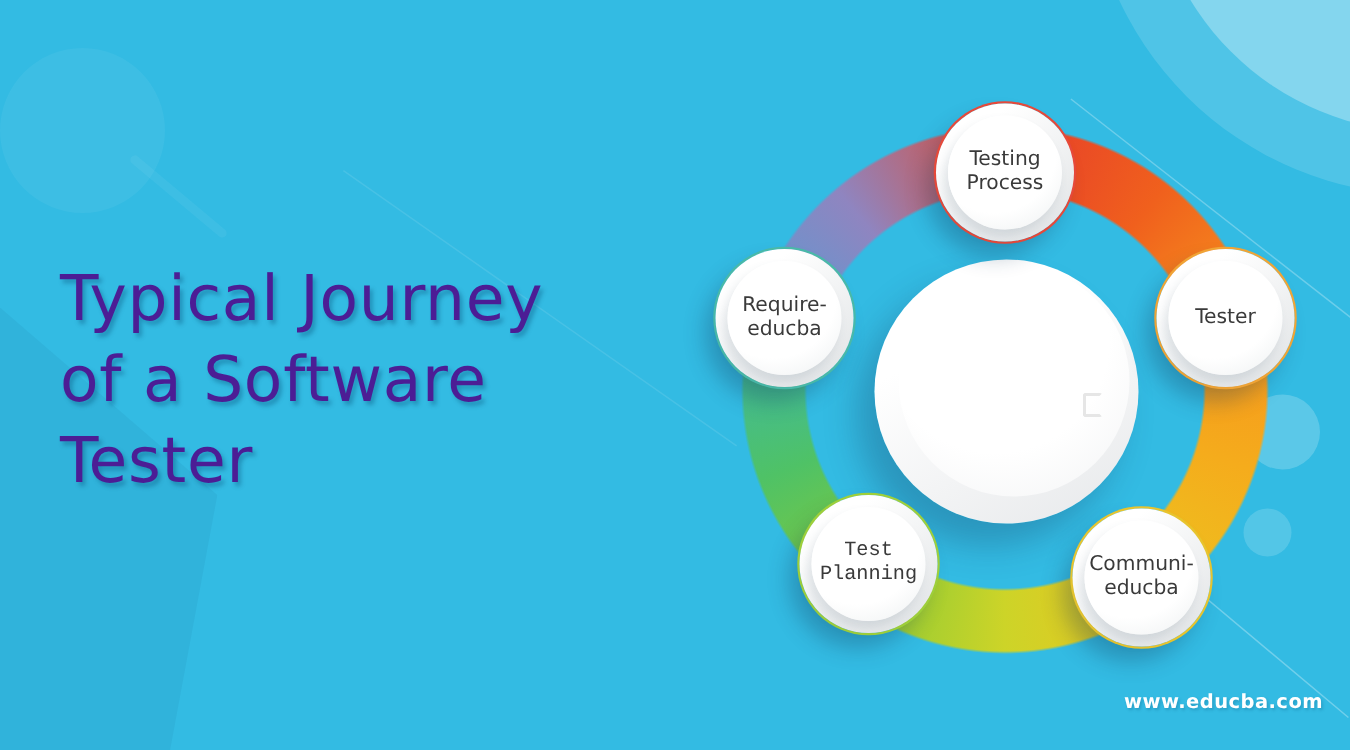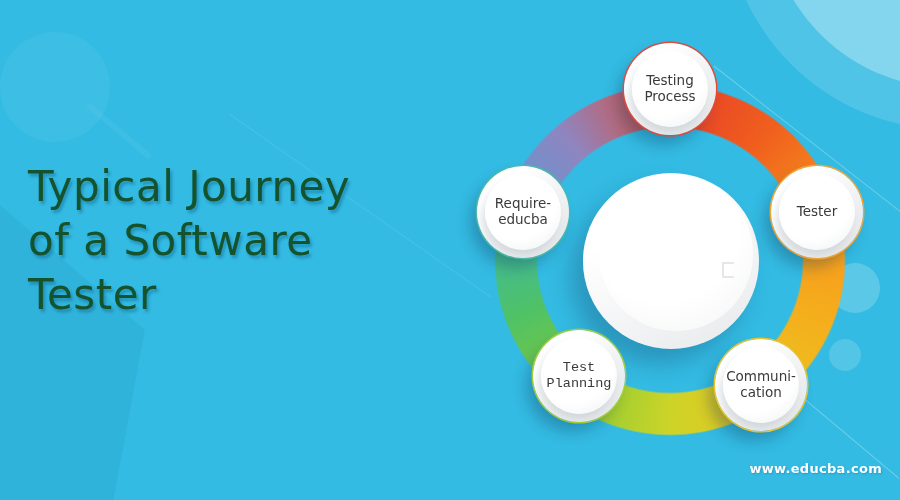--- a/index.html
+++ b/index.html
@@ -17,23 +17,23 @@
   .faint-circle{left:0px;top:32px;width:110px;height:110px;background:rgba(255,255,255,.05);}
   .handle{left:78px;top:128px;width:82px;height:6px;border-radius:3px;background:rgba(255,255,255,.05);transform:rotate(40deg);}
   .shard{left:0;top:0;width:900px;height:500px;border-radius:0;background:rgba(0,45,80,.05);
     clip-path:polygon(0 41%,16.1% 66%,12.6% 100%,0 100%);}
   .diag{position:absolute;height:1px;pointer-events:none;}
   .diag-1{left:680px;top:164px;width:320px;background:rgba(255,255,255,.28);transform:rotate(38deg);}
   .diag-2{left:740px;top:420px;width:180px;background:rgba(255,255,255,.30);transform:rotate(40deg);}
   .diag-3{left:200px;top:205px;width:320px;background:rgba(255,255,255,.10);transform:rotate(35deg);}
   
   .title{
-    position:absolute;left:28px;top:160px;margin:0;
+    position:absolute;left:28px;top:160px;margin:12px;
     font-size:42px;line-height:54px;font-weight:normal;letter-spacing:.5px;
-    color:#14532d;white-space:pre-line;
+    color:#4c1d95;white-space:pre-line;
     text-shadow:2px 3px 3px rgba(0,70,110,.35);
   }
   
   .watermark{
     position:absolute;right:18px;top:461px;
     font-size:13px;font-weight:bold;color:#ffffff;letter-spacing:.3px;
     text-shadow:1px 1px 2px rgba(0,70,110,.25);
   }
   
   .ring{
@@ -91,37 +91,37 @@
 
   <div>
     <div class="ring" style="background: conic-gradient(rgb(230, 60, 43) 0deg, rgb(240, 96, 29) 38deg, rgb(246, 147, 29) 72deg, rgb(245, 172, 28) 108deg, rgb(236, 195, 31) 144deg, rgb(205, 212, 40) 180deg, rgb(134, 202, 55) 216deg, rgb(79, 194, 102) 250deg, rgb(63, 185, 161) 280deg, rgb(103, 149, 206) 295deg, rgb(143, 133, 192) 320deg, rgb(187, 100, 112) 343deg, rgb(230, 60, 43) 360deg);"></div>
 
     <div class="hub">
       <div class="hub-face">
         <div class="hub-glyph"></div>
       </div>
     </div>
 
-    <div class="node" style="left: 624px; top: 43px; text-decoration: underline; --accent: #e6493a;">
+    <div class="node" style="left: 624px; top: 69px; text-decoration: underline; --accent: #e6493a;">
       <div class="node-face">
         <span class="node-label">Testing
 Process</span>
       </div>
     </div>
 
     <div class="node" style="left: 771px; top: 166px; --accent: #f0a435;">
       <div class="node-face">
         <span class="node-label">Tester</span>
       </div>
     </div>
 
     <div class="node" style="left: 715px; top: 339px; --accent: #e7c42e;">
       <div class="node-face">
         <span class="node-label">Communi-
-cation</span>
+educba</span>
       </div>
     </div>
 
     <div class="node" style="left: 533px; top: 330px; font-family: Liberation Mono, monospace; --accent: #9ecf3a;">
       <div class="node-face">
         <span class="node-label">Test
 Planning</span>
       </div>
     </div>
 

